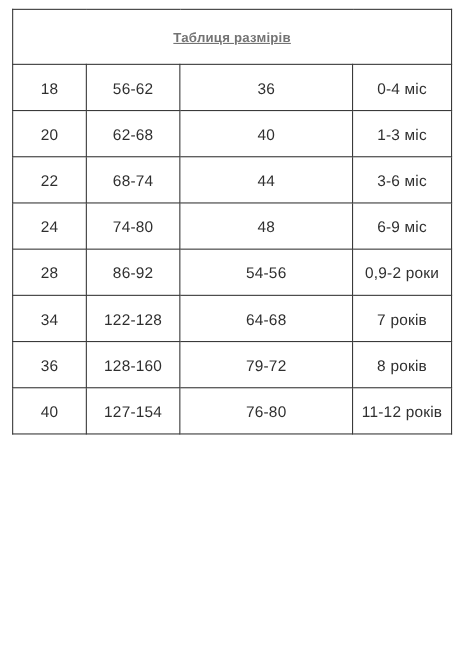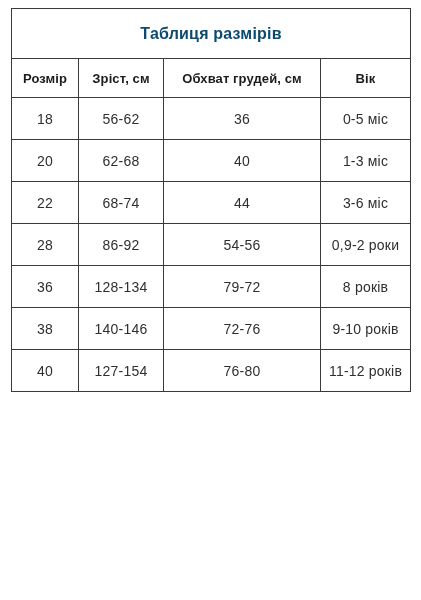--- a/index.html
+++ b/index.html
@@ -43,24 +43,25 @@
   }
 
   
   col.c-size  { width: 67px; }
   col.c-h     { width: 85px; }
   col.c-chest { width: 157px; }
   col.c-age   { width: 90px; }
 
   tr.title-row td {
     height: 49px;
-    font-size: 16px;
+    font-size: 12px;
     font-weight: bold;
     letter-spacing: 0.2px;
-    color: #0c4a6e;
+    color: #737373;
+    text-decoration: underline;
   }
 
   tr.header-row th {
     height: 38px;
     font-size: 13px;
     font-weight: bold;
     color: #1c1c1c;
     letter-spacing: 0.1px;
   }
 
@@ -80,63 +81,63 @@
     <colgroup>
       <col class="c-size">
       <col class="c-h">
       <col class="c-chest">
       <col class="c-age">
     </colgroup>
     <thead>
       <tr class="title-row">
         <td colspan="4">Таблиця размірів</td>
       </tr>
-      <tr class="header-row">
-        <th>Розмір</th>
-        <th>Зріст, см</th>
-        <th>Обхват грудей, см</th>
-        <th>Вік</th>
-      </tr>
     </thead>
     <tbody id="table-body">
         <tr class="data-row">
           <td>18</td>
           <td>56-62</td>
           <td>36</td>
-          <td>0-5 міс</td>
+          <td>0-4 міс</td>
         </tr>
         <tr class="data-row">
           <td>20</td>
           <td>62-68</td>
           <td>40</td>
           <td>1-3 міс</td>
         </tr>
         <tr class="data-row">
           <td>22</td>
           <td>68-74</td>
           <td>44</td>
           <td>3-6 міс</td>
         </tr>
         <tr class="data-row">
+          <td>24</td>
+          <td>74-80</td>
+          <td>48</td>
+          <td>6-9 міс</td>
+        </tr>
+        <tr class="data-row">
           <td>28</td>
           <td>86-92</td>
           <td>54-56</td>
           <td>0,9-2 роки</td>
         </tr>
         <tr class="data-row">
+          <td>34</td>
+          <td>122-128</td>
+          <td>64-68</td>
+          <td>7 років</td>
+        </tr>
+        <tr class="data-row">
           <td>36</td>
-          <td>128-134</td>
+          <td>128-160</td>
           <td>79-72</td>
           <td>8 років</td>
-        </tr>
-        <tr class="data-row">
-          <td>38</td>
-          <td>140-146</td>
-          <td>72-76</td>
-          <td>9-10 років</td>
         </tr>
         <tr class="data-row">
           <td>40</td>
           <td>127-154</td>
           <td>76-80</td>
           <td>11-12 років</td>
         </tr>
       </tbody>
   </table>
 </div>

